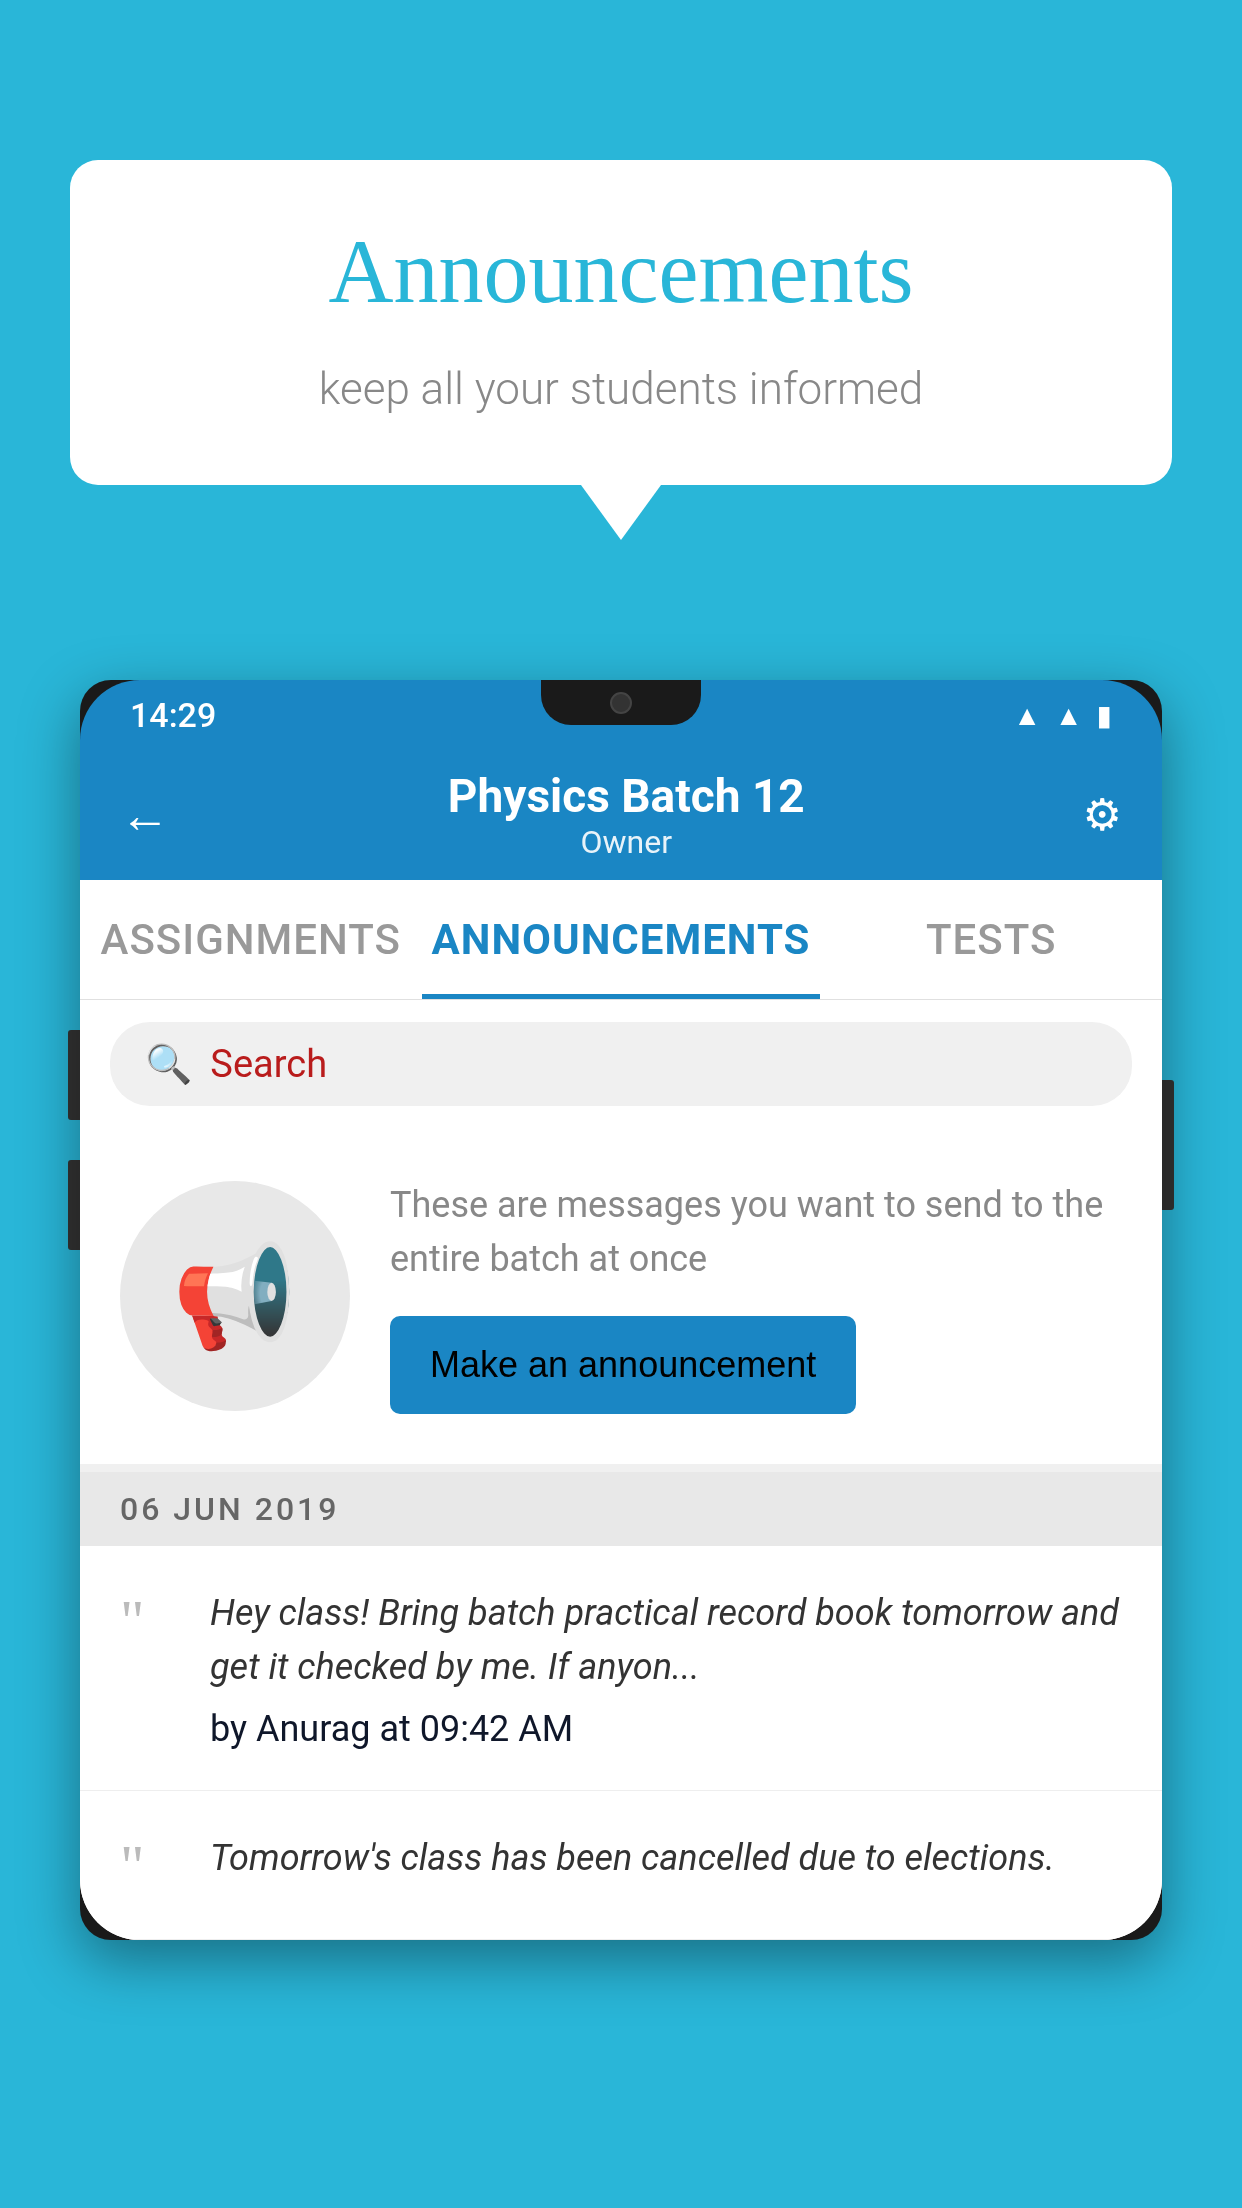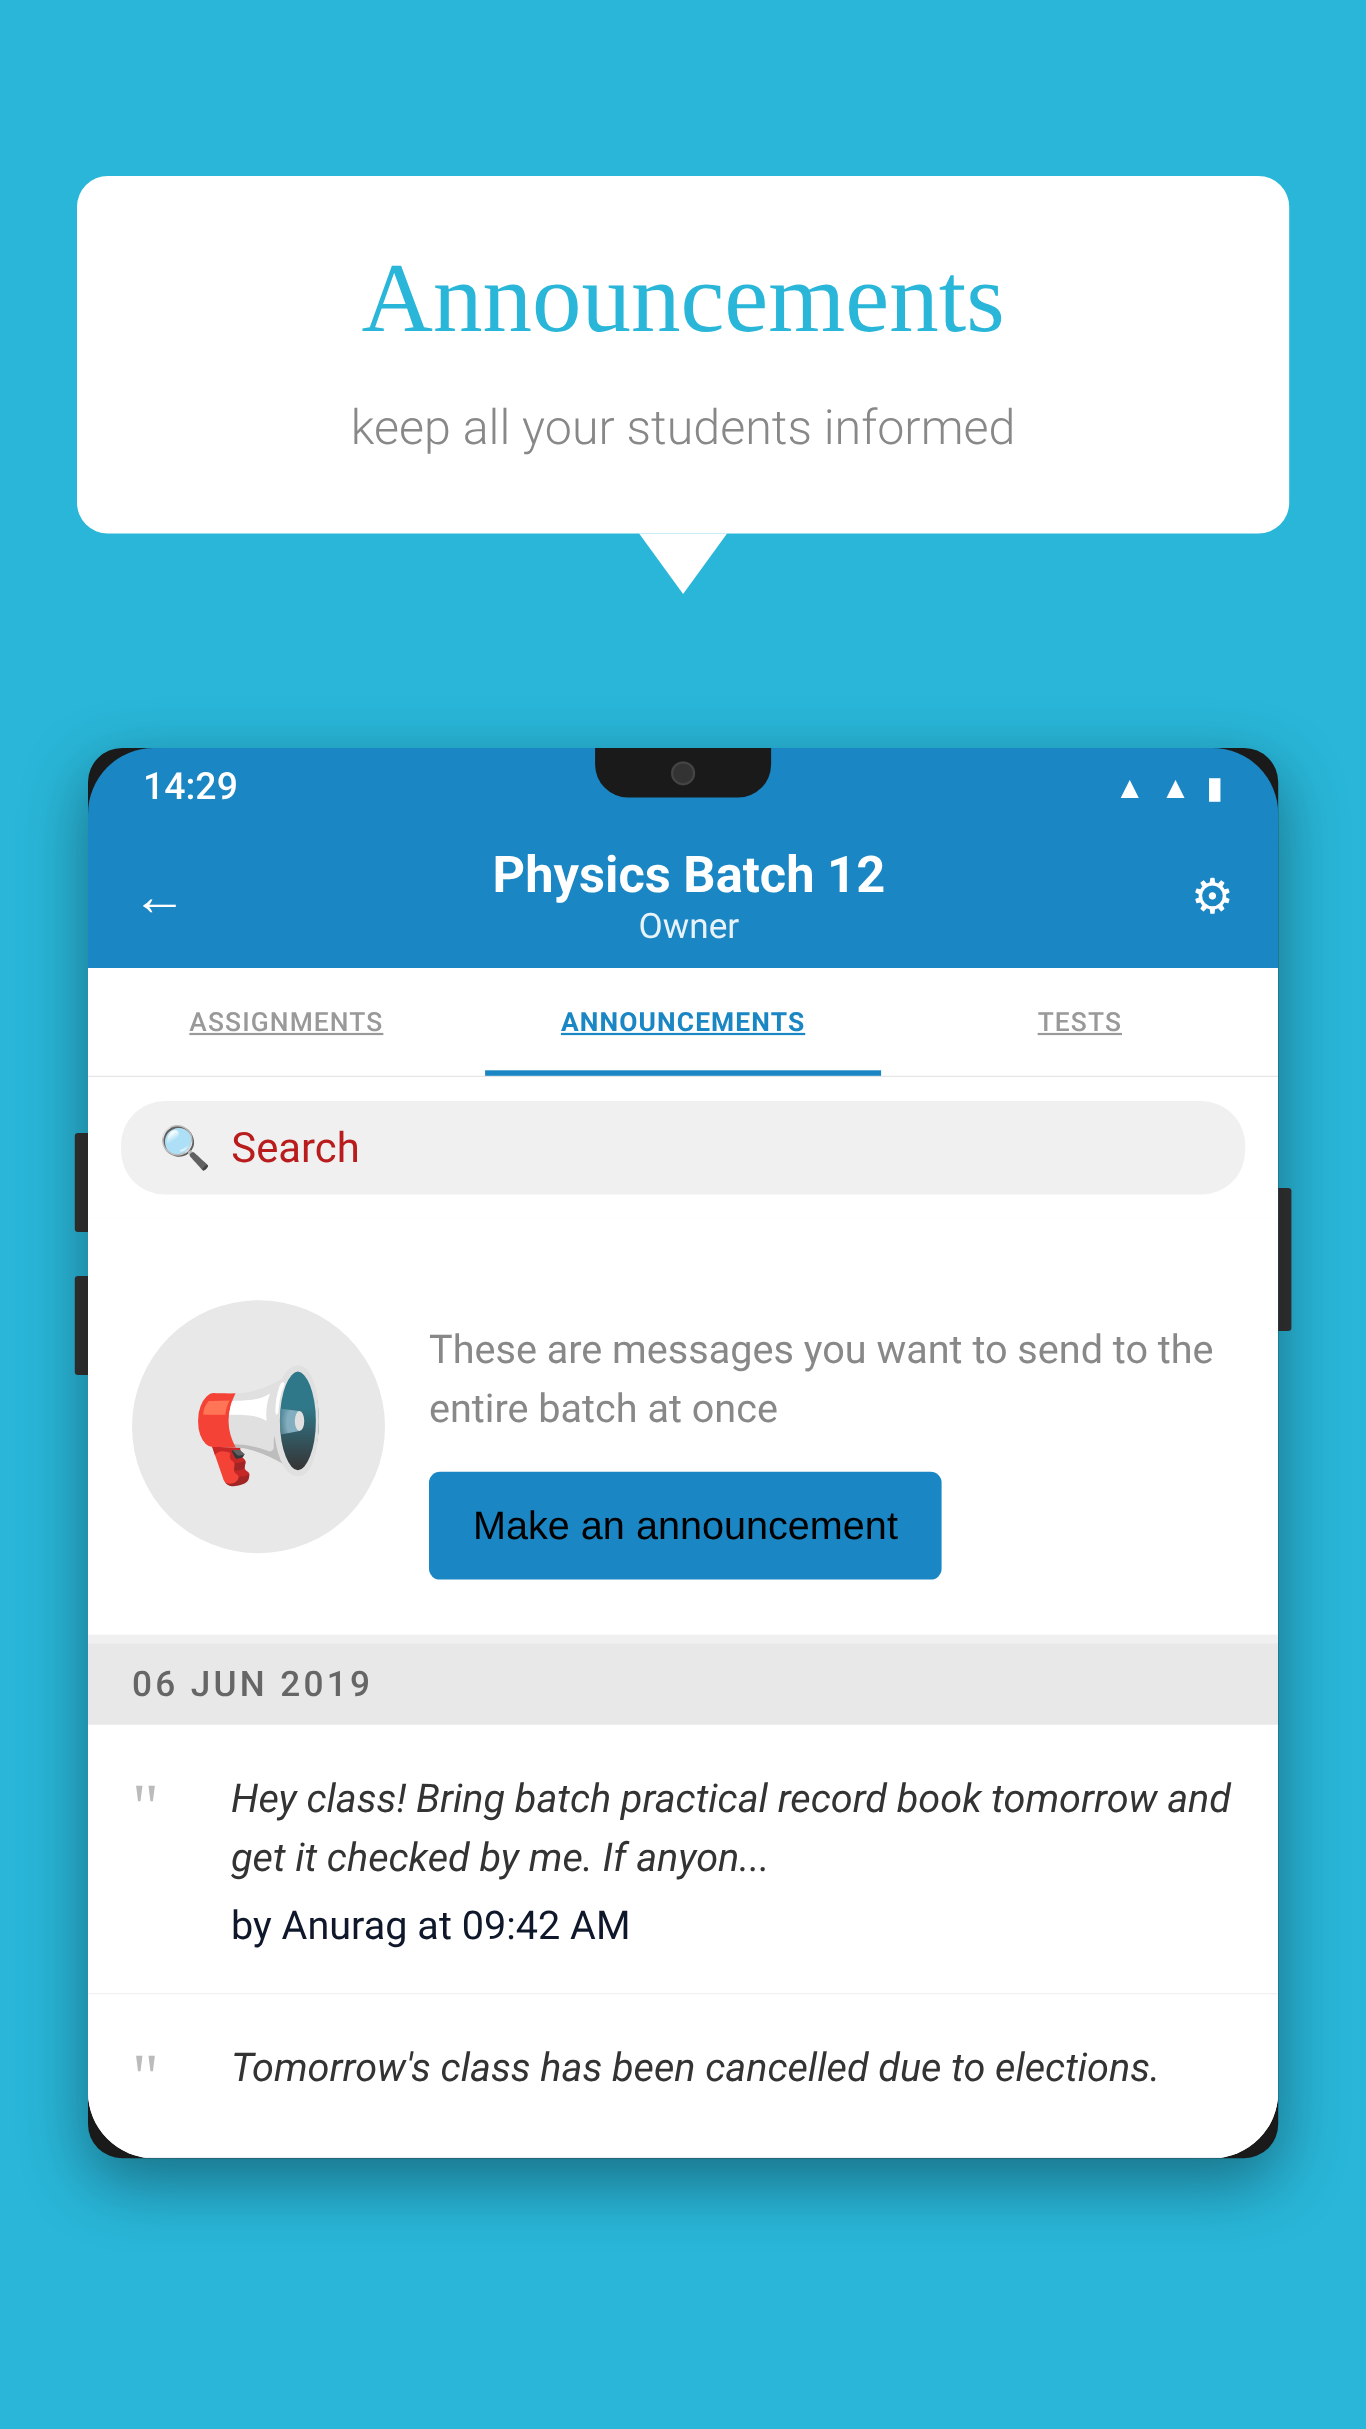--- a/index.html
+++ b/index.html
@@ -152,27 +152,26 @@
     
     .tabs-container {
       background: white;
       display: flex;
       border-bottom: 1px solid #e0e0e0;
     }
     .tab {
       flex: 1;
       text-align: center;
       padding: 35px 10px;
-      font-size: 24px;
+      font-size: 42px;
       font-weight: 500;
       color: #999;
       letter-spacing: 1px;
       cursor: pointer;
       position: relative;
-      text-decoration: underline;
     }
     .tab.active {
       color: #1a86c4;
       font-weight: 700;
     }
     .tab.active::after {
       content: '';
       position: absolute;
       bottom: 0;
       left: 0;
@@ -234,21 +233,20 @@
     .promo-content {
       flex: 1;
       display: flex;
       flex-direction: column;
       gap: 30px;
     }
     .promo-description {
       font-size: 36px;
       color: #888;
       line-height: 1.5;
-      margin-top: 42px;
     }
     .make-announcement-btn {
       background: #1a86c4;
       color: #000000;
       border: none;
       border-radius: 10px;
       padding: 28px 40px;
       font-size: 36px;
       font-weight: 500;
       cursor: pointer;

